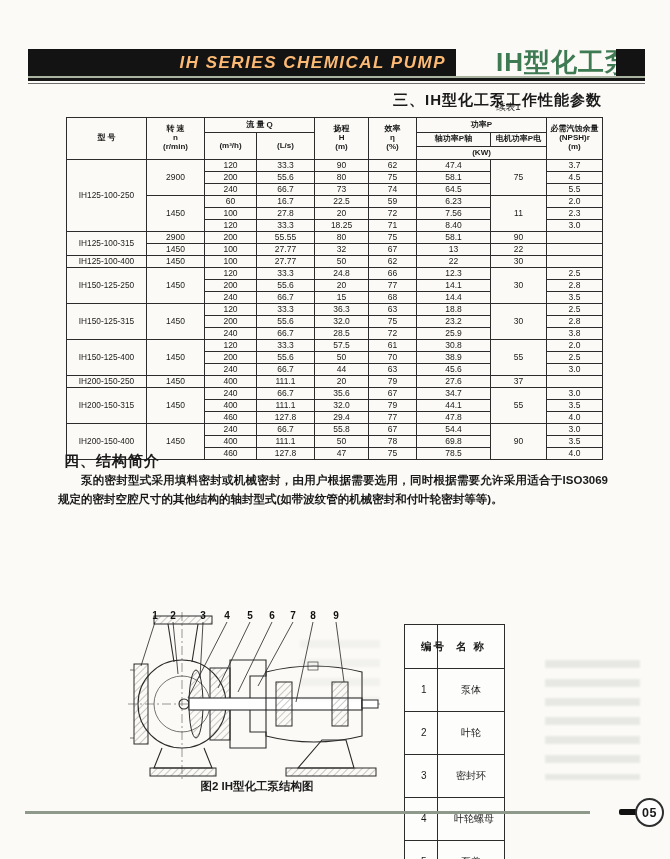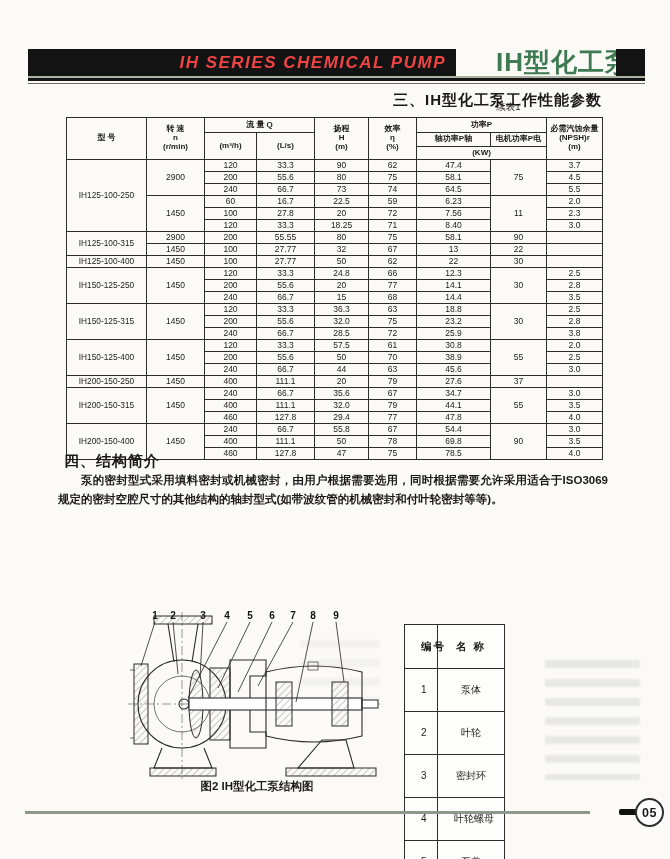--- a/index.html
+++ b/index.html
@@ -5,21 +5,21 @@
   *{margin:0;padding:0;box-sizing:border-box}
   html,body{width:670px;height:859px}
   body{
     position:relative;background:#fbfaf6;overflow:hidden;
     font-family:"Liberation Sans","DejaVu Sans",sans-serif;color:#1a1a1a;
   }
   
   .banner{position:absolute;left:28px;top:49px;width:617px;height:27px}
   .banner-black{
     position:absolute;left:0;top:0;width:428px;height:27px;background:#131313;
-    color:#ef4444;display:flex;align-items:center;justify-content:flex-end;
+    color:#fdba74;display:flex;align-items:center;justify-content:flex-end;
     padding-right:10px;font-weight:bold;font-style:italic;font-size:17px;letter-spacing:1.5px;white-space:nowrap;
   }
   .banner-cn{
     position:absolute;left:436px;top:-4px;font-size:26px;font-weight:bold;
     letter-spacing:1px;white-space:nowrap;
   }
   .banner-endblock{position:absolute;left:588px;top:0;width:29px;height:27px;background:#131313}
   .rule-green{position:absolute;left:28px;top:76px;width:617px;height:2px;background:#a9b4a0}
   .rule-black{position:absolute;left:28px;top:78px;width:617px;height:3px;background:#161616}
   .rule-thin{position:absolute;left:28px;top:83px;width:617px;height:1px;background:#6d6d6d}

